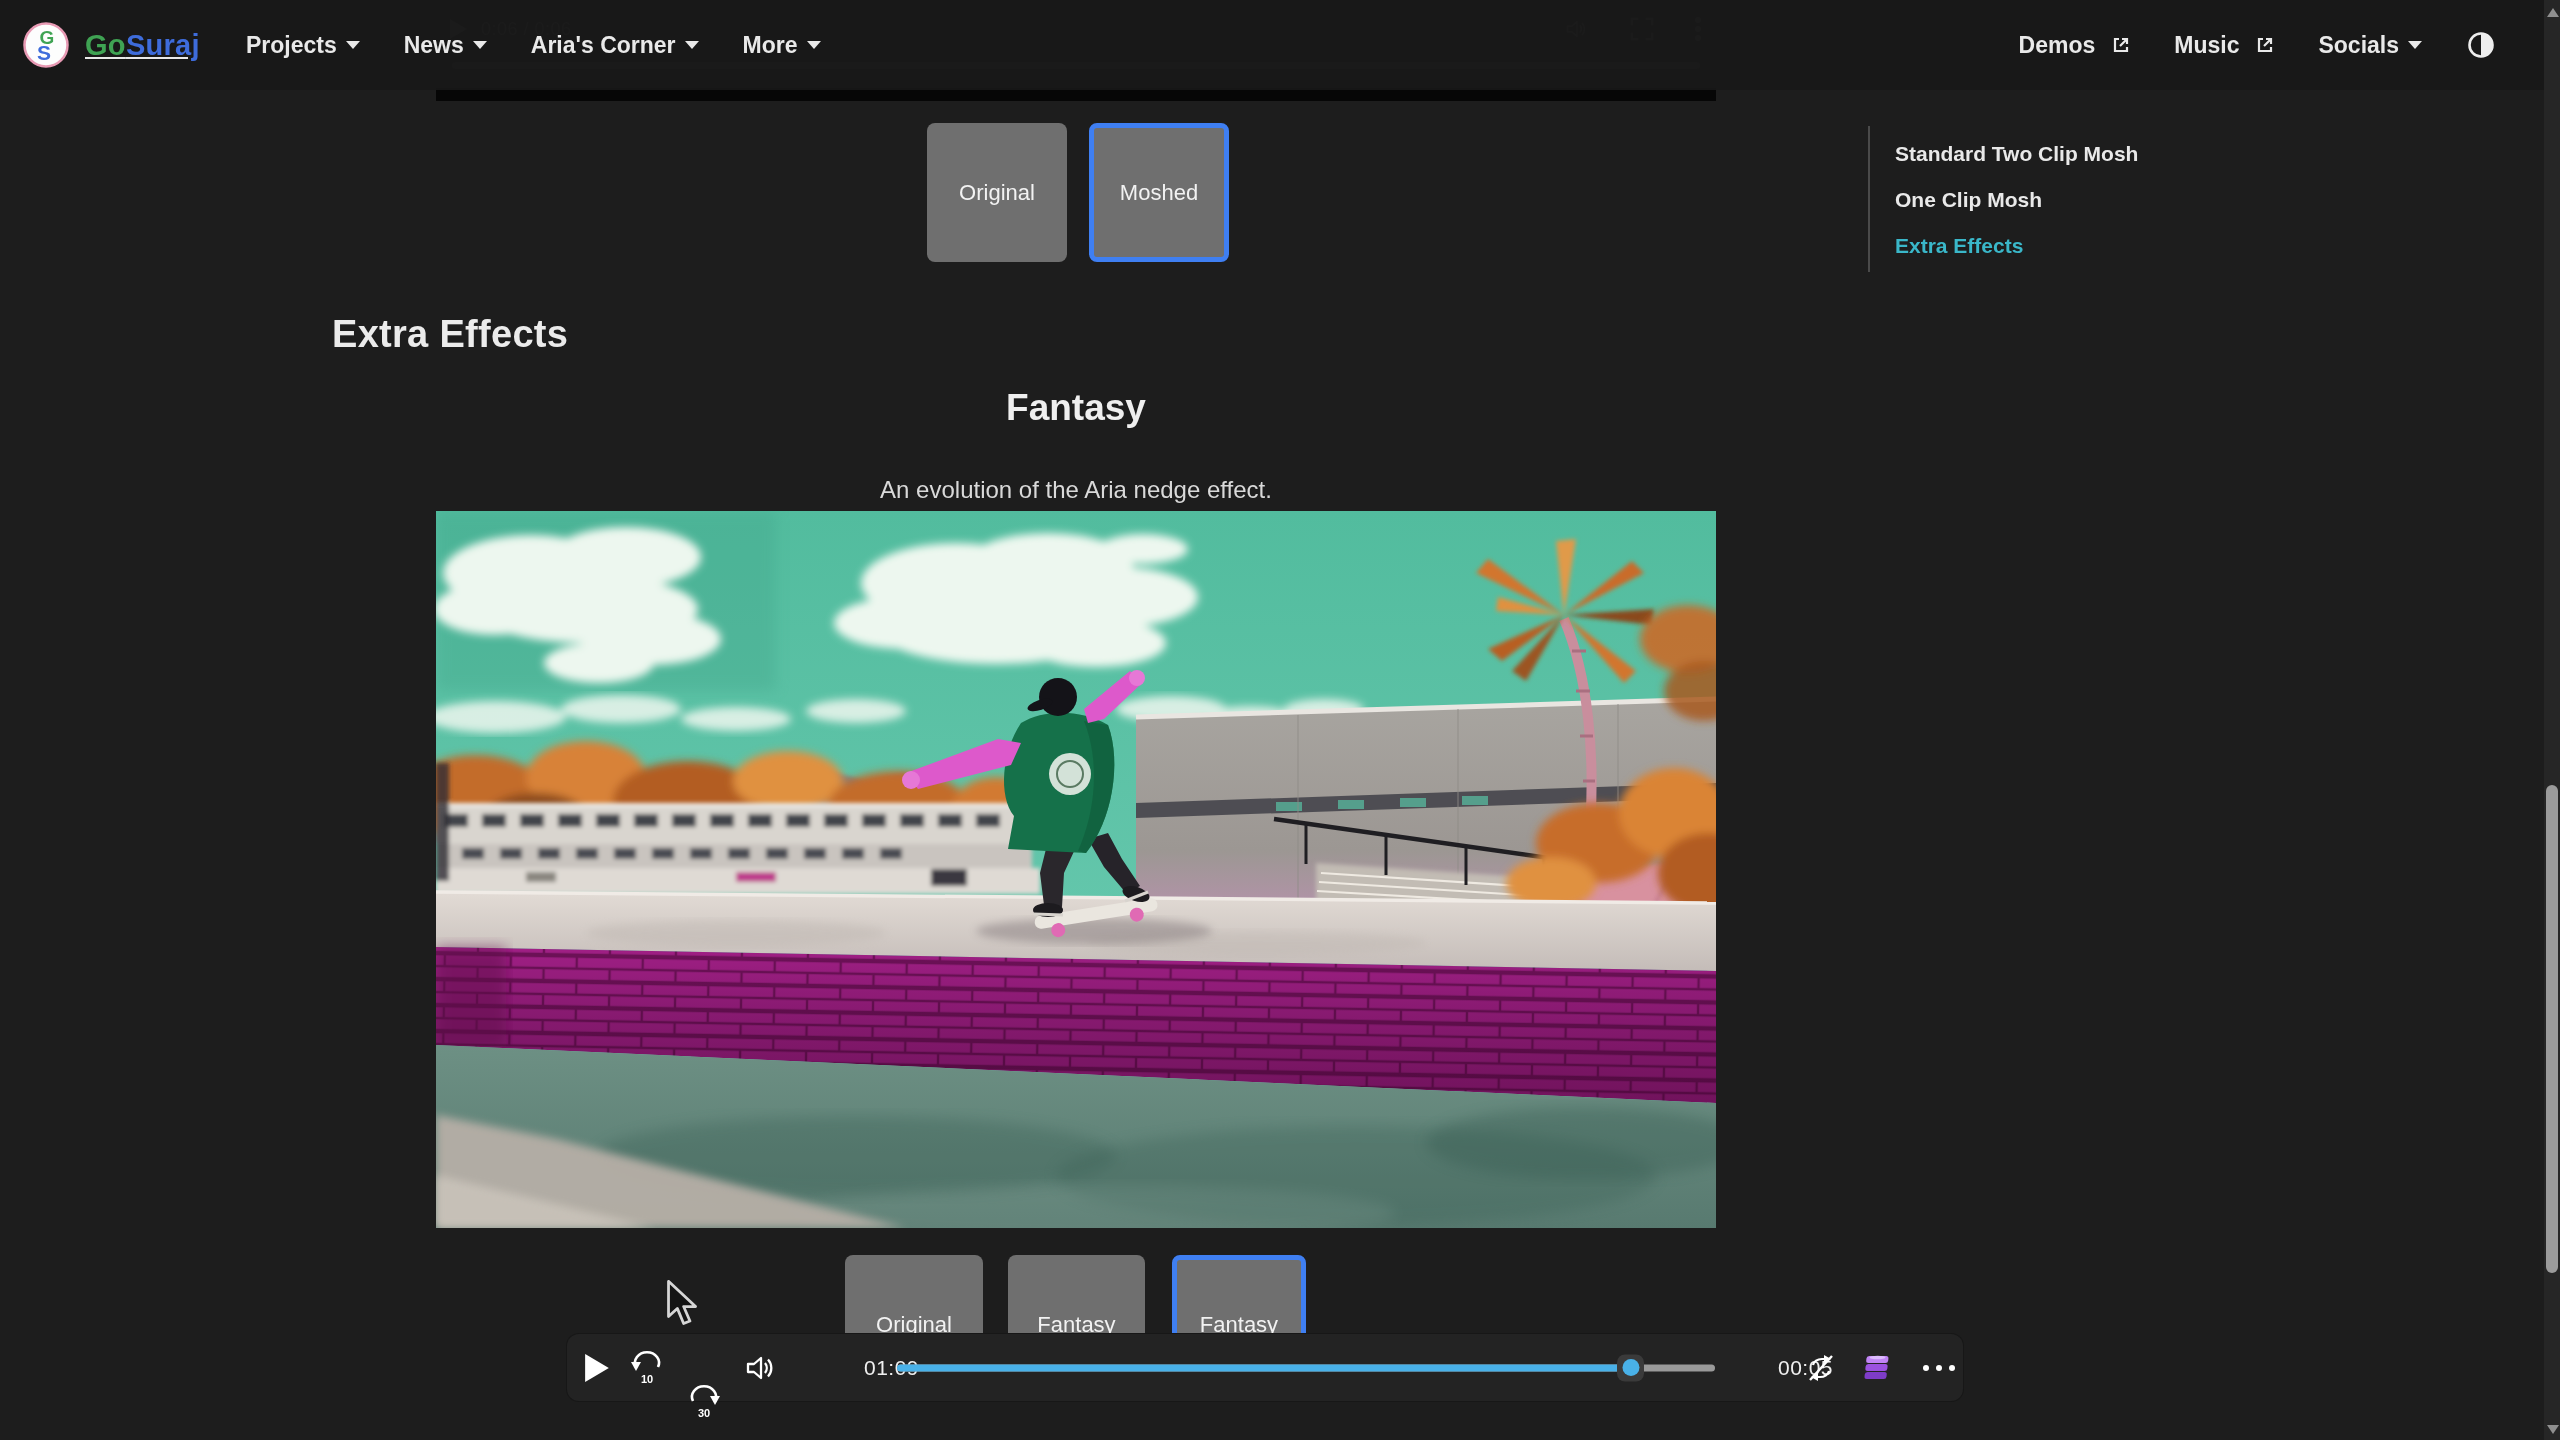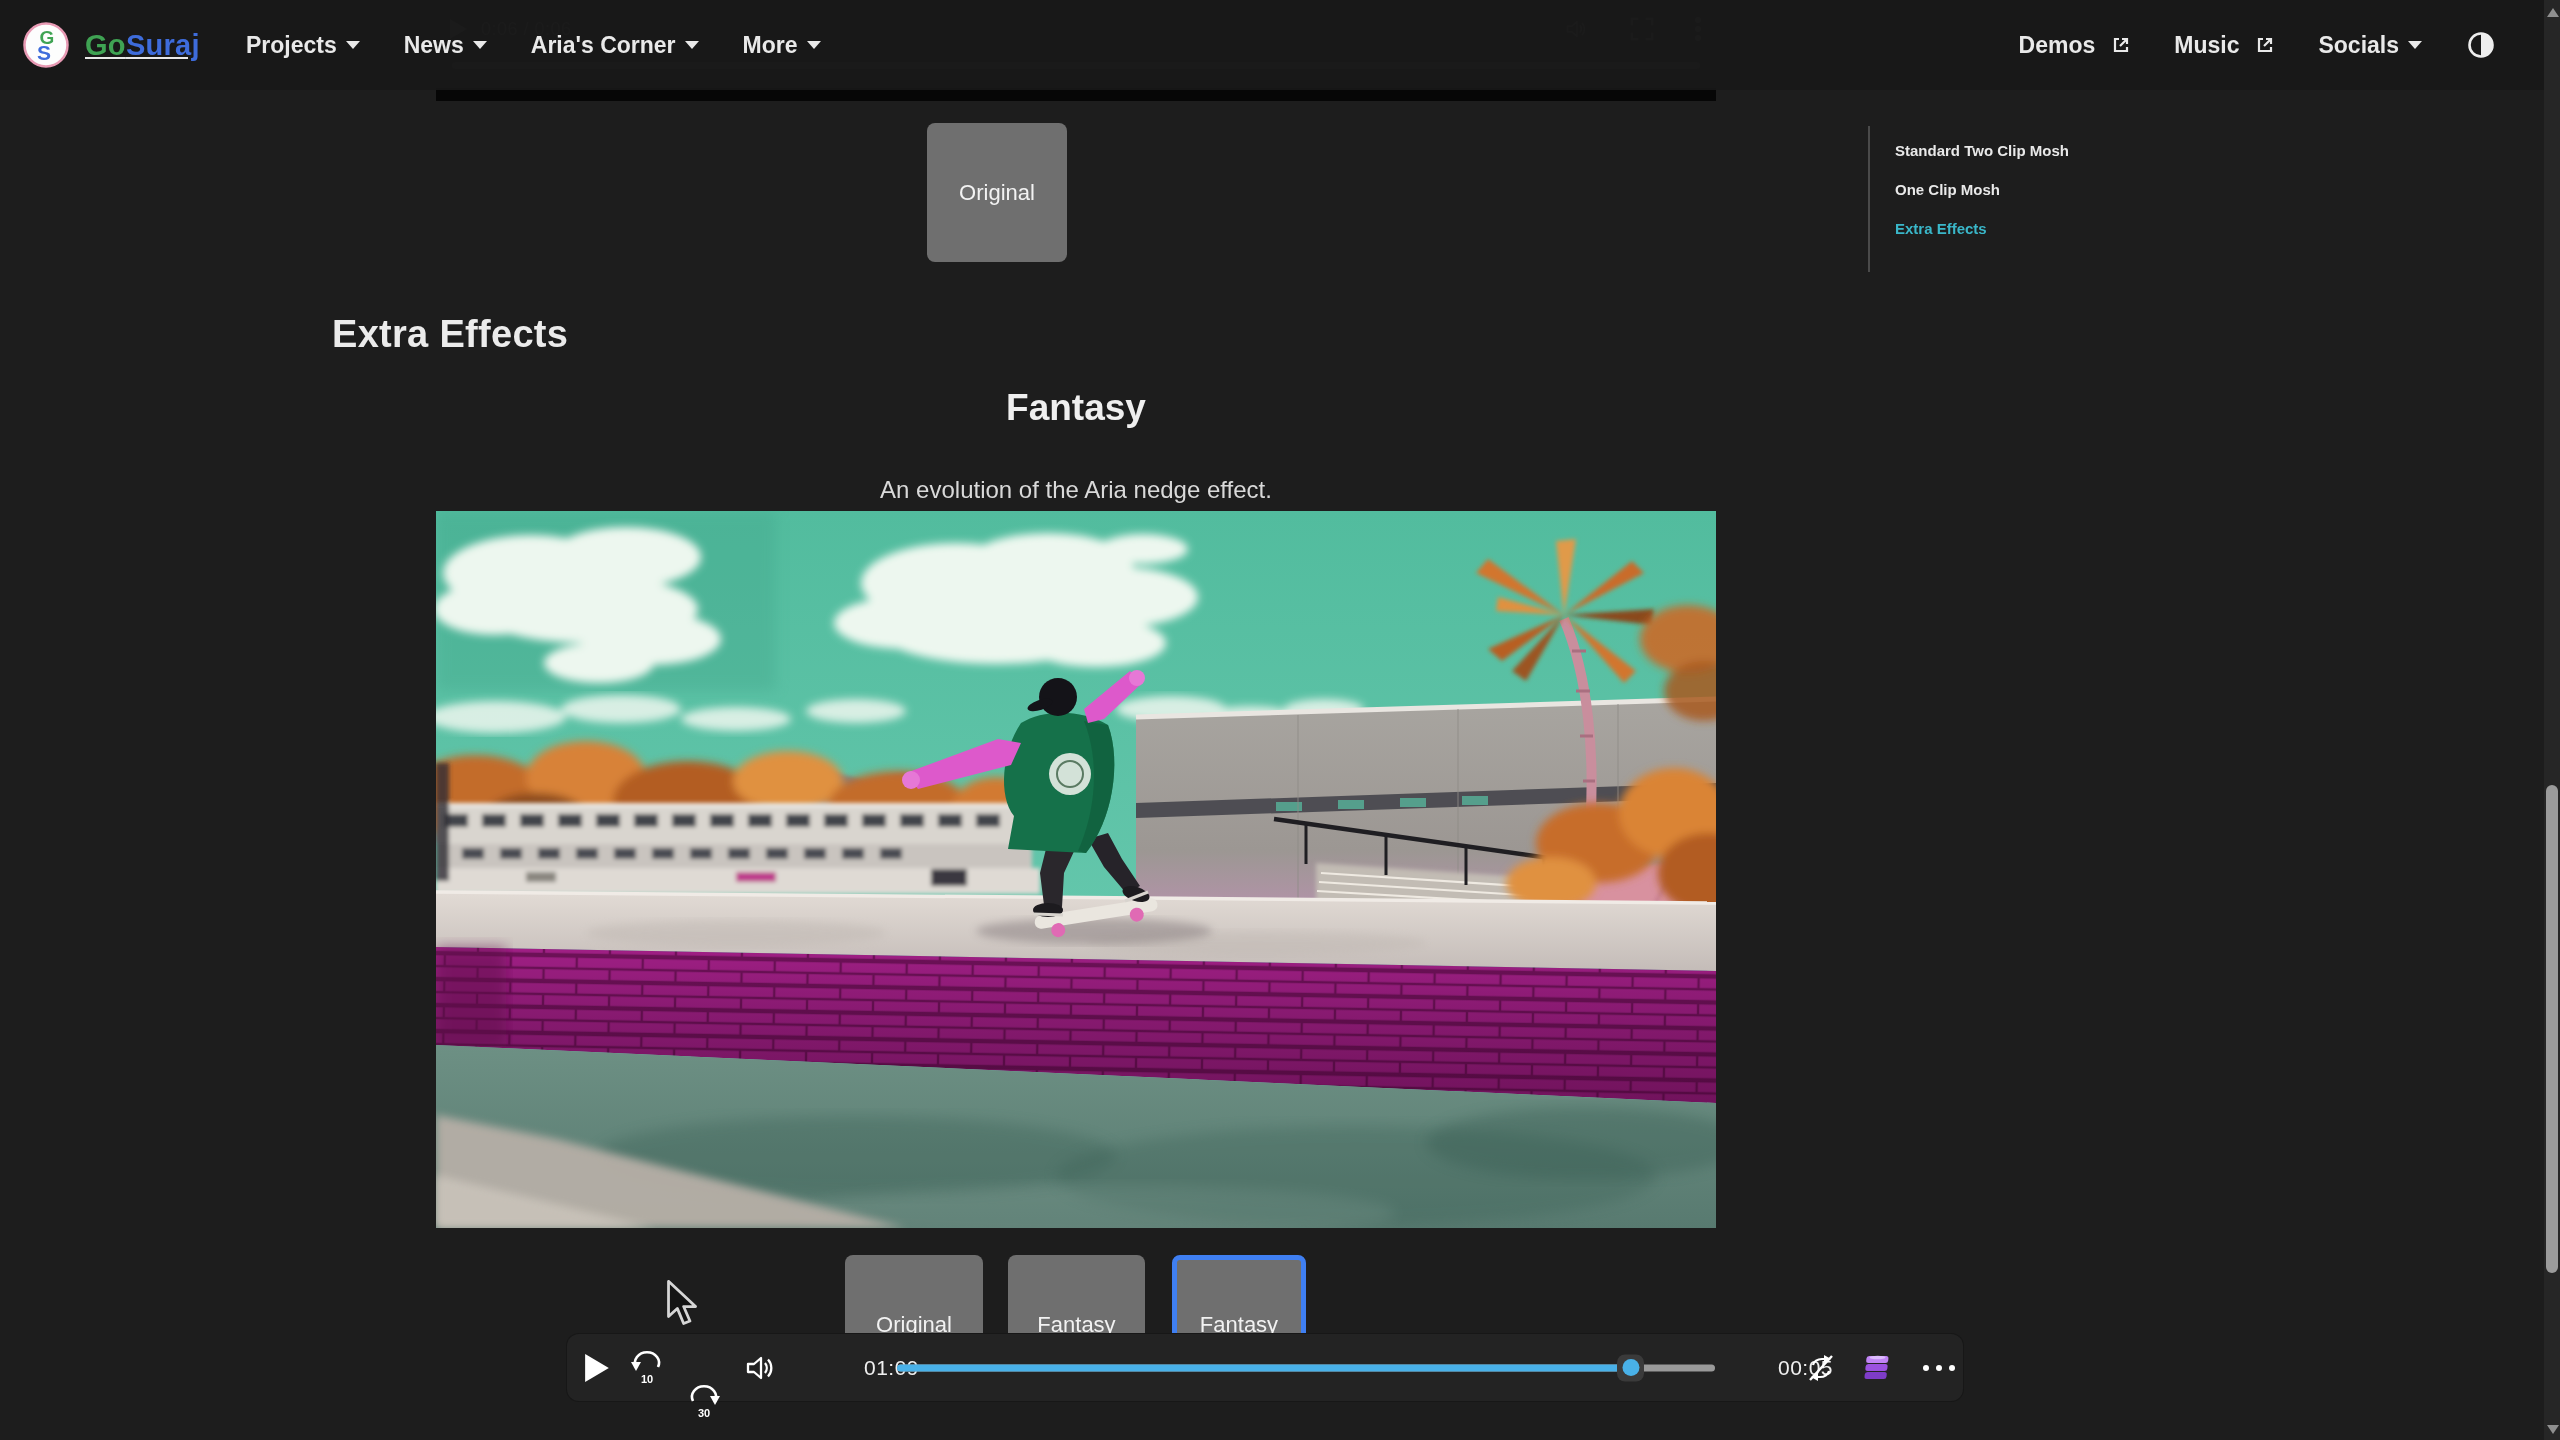--- a/index.html
+++ b/index.html
@@ -32,21 +32,21 @@
   .nav-item{display:flex;align-items:center;gap:9px;font-size:23px;font-weight:bold;color:var(--text-primary);cursor:pointer;}
   .caret{width:0;height:0;border-left:7px solid transparent;border-right:7px solid transparent;
     border-top:8px solid var(--text-primary);display:inline-block;}
   .nav-right{position:absolute;right:64px;top:0;height:90px;display:flex;align-items:center;gap:44px;}
   .ext-icon{display:inline-block;margin-left:8px;}
 
   
   .toc{position:absolute;left:1868px;top:126px;z-index:2;}
   .toc-line{position:absolute;left:0;top:0;width:2px;height:146px;background:#4a4a4a;}
   .toc-items{margin-left:27px;display:flex;flex-direction:column;gap:22px;padding-top:16px;}
-  .toc-item{font-size:15px;font-weight:bold;color:var(--text-primary);cursor:pointer;white-space:nowrap;}
+  .toc-item{font-size:21px;font-weight:bold;color:var(--text-primary);cursor:pointer;white-space:nowrap;}
   .toc-item.selected{color:var(--toc-active);}
 
   
   .variant-btn{position:absolute;width:140px;height:139px;background:var(--button-bg);border-radius:8px;
     border:none;box-sizing:border-box;display:flex;align-items:center;justify-content:center;
     color:var(--button-text);font-size:22px;font-family:inherit;cursor:pointer;z-index:2;}
   .variant-btn.selected{border:5px solid var(--accent-blue);}
 
   
   .h1{position:absolute;left:332px;top:288px;font-size:38px;font-weight:bold;color:#ebebeb;letter-spacing:.3px;z-index:2;}
@@ -162,20 +162,23 @@
       </div>
       <svg width="30" height="30" viewBox="0 0 30 30" style="cursor:pointer">
         <circle cx="15" cy="15" r="11.5" fill="none" stroke="#ededed" stroke-width="2.6"></circle>
         <path d="M15,3.5 A11.5,11.5 0 0 1 15,26.5 Z" fill="#ededed"></path>
       </svg>
     </div>
   </header>
 
   <button class="variant-btn" style="left:927px;top:123px;">
     <span>Original</span>
+  </button>
+  <button class="variant-btn selected" style="left:1089px;top:123px;">
+    <span>Moshed</span>
   </button>
 
   <aside class="toc">
     <div class="toc-line"></div>
     <div class="toc-items">
       <div class="toc-item"><span>Standard Two Clip Mosh</span></div>
       <div class="toc-item"><span>One Clip Mosh</span></div>
       <div class="toc-item selected"><span>Extra Effects</span></div>
     </div>
   </aside>

